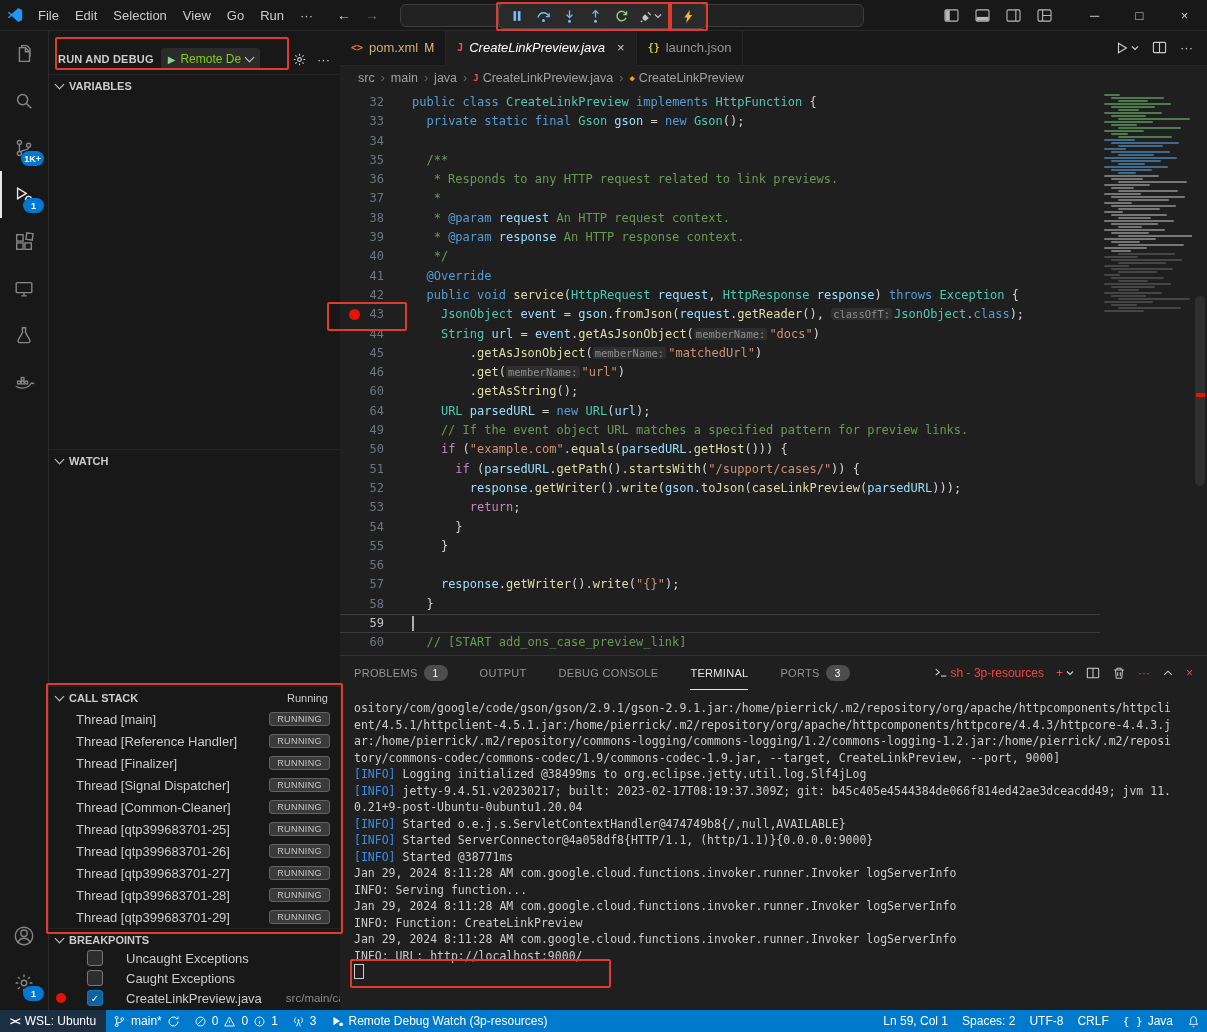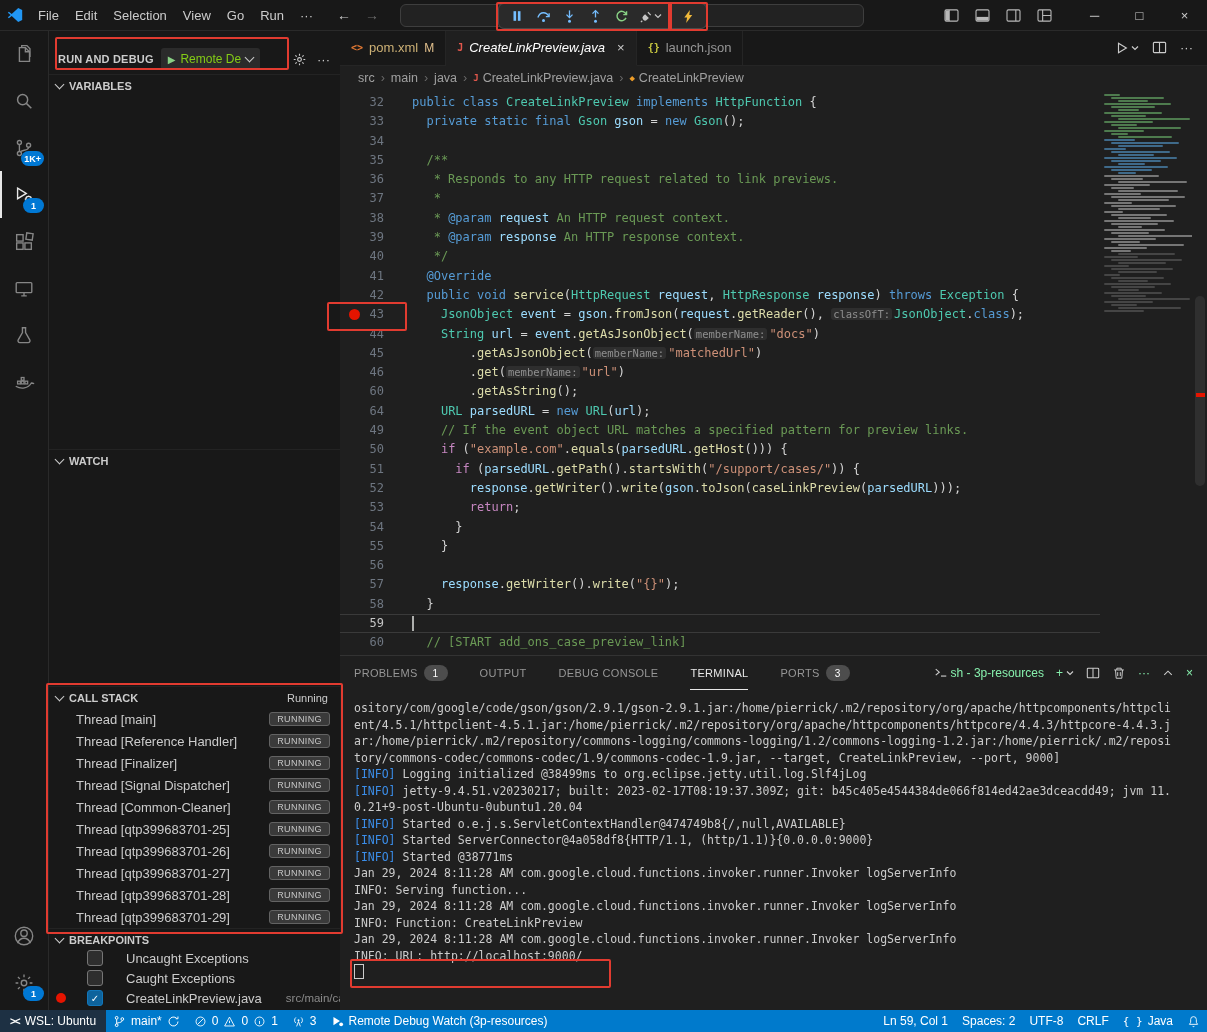--- a/index.html
+++ b/index.html
@@ -98,21 +98,21 @@
   .ov-slider{position:absolute;top:205px;height:190px;left:2px;width:10px;background:rgba(121,121,121,.18);border-radius:5px;}
   .ov-bp{position:absolute;right:2px;top:302px;width:9px;height:4px;background:#e51400;}
 
   
   .panel{position:absolute;top:625px;left:0;right:0;bottom:0;background:#1f1f1f;border-top:1px solid #333;}
   .ptabs{height:34px;display:flex;align-items:center;padding:0 14px;gap:32px;}
   .ptab{font-size:11px;letter-spacing:.3px;color:#969696;display:flex;align-items:center;gap:6px;height:100%;}
   .ptab.active{color:#e7e7e7;box-shadow:inset 0 -1px 0 #e7e7e7;}
   .pbadge{background:#4d4d4d;color:#fff;border-radius:9px;min-width:16px;height:16px;font-size:10px;
           display:flex;align-items:center;justify-content:center;padding:0 4px;}
-  .panel-right{margin-left:auto;display:flex;align-items:center;gap:12px;color:#86efac;font-size:12px;}
+  .panel-right{margin-left:auto;display:flex;align-items:center;gap:12px;color:#ef4444;font-size:12px;}
   .pr-ic{display:flex;align-items:center;gap:3px;}
   .terminal{position:absolute;top:44px;left:14px;right:16px;bottom:2px;overflow:hidden;
             font-family:"DejaVu Sans Mono","Liberation Mono",monospace;font-size:11.5px;line-height:16.5px;color:#cccccc;}
   .t-line{white-space:pre;height:16.5px;}
   .tm-i{color:#3b8eea;}.tm-t{color:#cccccc;}
   .t-cursor{display:inline-block;width:8px;height:13px;border:1px solid #cccccc;vertical-align:-2px;}
 
   
   .statusbar{position:absolute;left:0;right:0;bottom:0;height:22px;background:#007acc;display:flex;align-items:center;
              color:#fff;font-size:12px;z-index:5;}

